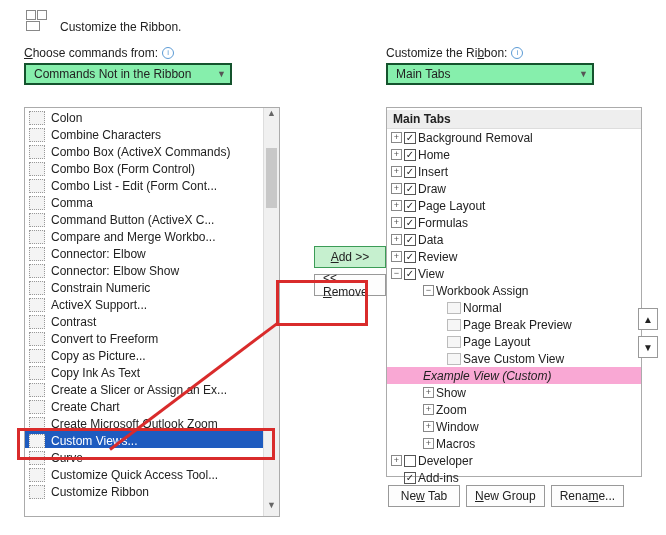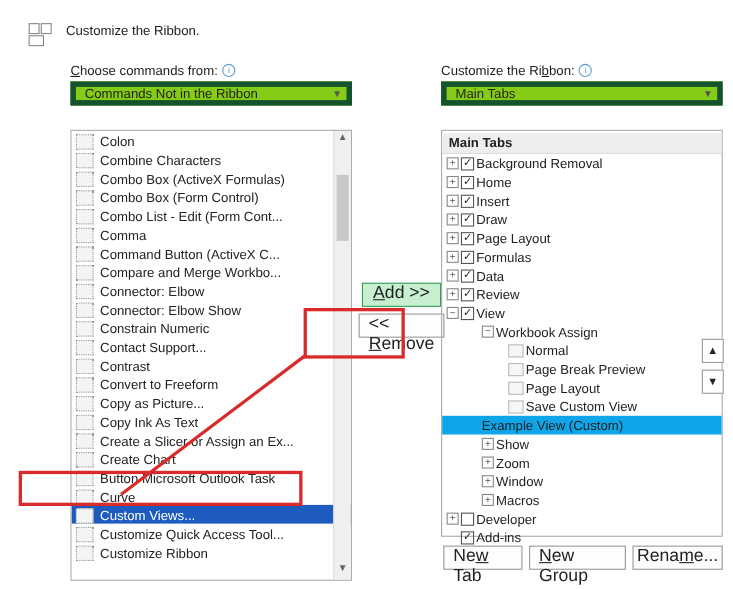--- a/index.html
+++ b/index.html
@@ -9,53 +9,51 @@
     font-size: 12px;
     background: #fff;
     color: #222;
     width: 666px;
     height: 535px;
     overflow: hidden;
     position: relative;
   }
   .header {
     display: flex;
-    align-items: flex-start;
+    align-items: flex-end;
     gap: 10px;
     padding: 10px 20px 4px 26px;
-    margin-top: 11px;
   }
   .header-icon { width: 24px; height: 24px; display:flex; flex-direction:column; gap:1px;}
   .header-icon .row1 { display:flex; gap:1px;}
   .header-icon .sq { width:10px; height:10px; border:1px solid #888; background:#fff;}
   .header-icon .row2 { width:14px; height:10px; border:1px solid #888; background:#fff;}
   .columns {
     display: flex;
     padding: 8px 9px 0 24px;
     gap: 3px;
-    margin-left: 40px;
   }
   .col-left { width: 290px; }
   .col-mid { width: 66px; padding-top: 200px; display:flex; flex-direction:column; gap:6px; align-items:center;}
   .col-right { flex: 1; }
   .label-row { display:flex; align-items:center; gap:4px; margin-bottom:3px; }
   .label-row .underline-letter { text-decoration: underline; }
   .info-circle {
     width:12px; height:12px; border-radius:50%;
     border:1px solid #5c9bd5; color:#5c9bd5;
     font-size:8px; line-height:10px; text-align:center;
     display:inline-block;
   }
   .dropdown {
-    width: 256px;
+    width: 208px;
     height: 22px;
-    border: 5px solid #14532d;
+    border: 2px solid #14532d;
     display:flex; align-items:center; justify-content:space-between;
     padding: 0 4px 0 8px;
-    background:#84cc16;
+    background:#86efac;
   }
   .dropdown .arrow { font-size:9px; color:#555;}
   .listbox {
     margin-top: 22px;
     border: 1px solid #ababab;
     height: 410px;
     width: 256px;
     overflow: hidden;
     position: relative;
   }
@@ -104,36 +102,37 @@
     font-size:9px; line-height:9px; text-align:center;
     color:#555; flex-shrink:0;
   }
   .chk {
     width:12px; height:12px; border:1px solid #555;
     font-size:10px; line-height:10px; text-align:center;
     flex-shrink:0;
     color:#222;
   }
   .tree-row.sel {
-    background:#0ea5e9;
+    background:#f9a8d4;
+    font-style:italic;
   }
   .tree-indent-1 { padding-left: 4px; }
   .tree-indent-2 { padding-left: 36px; }
   .tree-indent-3 { padding-left: 60px; }
   .node-icon {
     width:14px; height:12px; border:1px solid #bbb; background:#f6f6f6; flex-shrink:0;
   }
   .btn {
     border:1px solid #999;
     background:#fdfdfd;
     height:22px;
     min-width:72px;
-    font-size:16px;
+    font-size:12px;
     padding:0 8px;
-    display:flex; justify-content:center;
+    display:flex; align-items:center; justify-content:center;
     cursor:pointer;
   }
   .btn .underline-letter { text-decoration: underline; }
   .btn.add {
     background:#c6f0cf;
     border-color:#3b9b56;
   }
   .bottom-buttons {
     display:flex; gap:6px; margin-top:8px; margin-left:2px;
   }
@@ -203,21 +202,21 @@
     <div class="cmd-row">
           <div class="mini-icon"></div>
           <span>Colon</span>
         </div>
         <div class="cmd-row">
           <div class="mini-icon"></div>
           <span>Combine Characters</span>
         </div>
         <div class="cmd-row">
           <div class="mini-icon"></div>
-          <span>Combo Box (ActiveX Formulas)</span>
+          <span>Combo Box (ActiveX Commands)</span>
         </div>
         <div class="cmd-row">
           <div class="mini-icon"></div>
           <span>Combo Box (Form Control)</span>
         </div>
         <div class="cmd-row">
           <div class="mini-icon"></div>
           <span>Combo List - Edit (Form Cont...</span>
         </div>
         <div class="cmd-row">
@@ -239,21 +238,21 @@
         <div class="cmd-row">
           <div class="mini-icon"></div>
           <span>Connector: Elbow Show</span>
         </div>
         <div class="cmd-row">
           <div class="mini-icon"></div>
           <span>Constrain Numeric</span>
         </div>
         <div class="cmd-row">
           <div class="mini-icon"></div>
-          <span>Contact Support...</span>
+          <span>ActiveX Support...</span>
         </div>
         <div class="cmd-row">
           <div class="mini-icon"></div>
           <span>Contrast</span>
           <span class="submenu-arrow">▸</span>
         </div>
         <div class="cmd-row">
           <div class="mini-icon"></div>
           <span>Convert to Freeform</span>
         </div>
@@ -269,30 +268,30 @@
           <div class="mini-icon"></div>
           <span>Create a Slicer or Assign an Ex...</span>
           <span class="submenu-arrow">▸</span>
         </div>
         <div class="cmd-row">
           <div class="mini-icon"></div>
           <span>Create Chart</span>
         </div>
         <div class="cmd-row">
           <div class="mini-icon"></div>
-          <span>Button Microsoft Outlook Task</span>
-        </div>
-        <div class="cmd-row">
-          <div class="mini-icon"></div>
-          <span>Curve</span>
+          <span>Create Microsoft Outlook Zoom</span>
         </div>
         <div class="cmd-row selected">
           <div class="mini-icon"></div>
           <span>Custom Views...</span>
           <span class="submenu-arrow">▸</span>
+        </div>
+        <div class="cmd-row">
+          <div class="mini-icon"></div>
+          <span>Curve</span>
         </div>
         <div class="cmd-row">
           <div class="mini-icon"></div>
           <span>Customize Quick Access Tool...</span>
         </div>
         <div class="cmd-row">
           <div class="mini-icon"></div>
           <span>Customize Ribbon</span>
         </div>
         <div class="cmd-row"></div>

